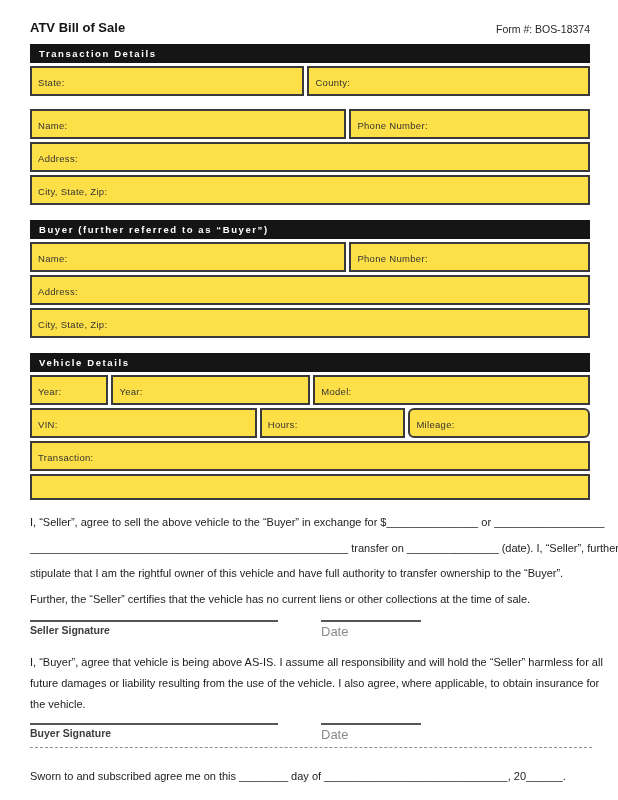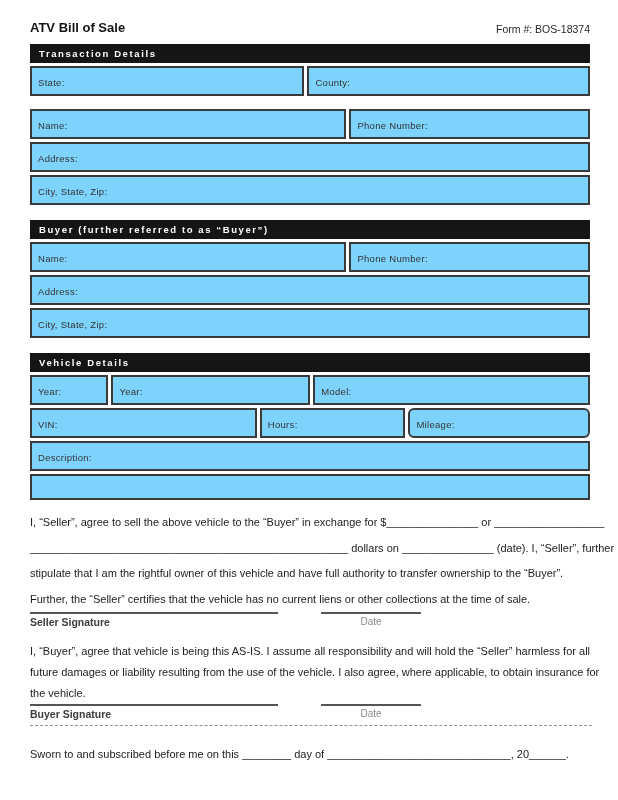--- a/index.html
+++ b/index.html
@@ -10,43 +10,43 @@
   
   .doc-header { display:flex; justify-content:space-between; align-items:flex-end; margin-bottom:9px; }
   .doc-title { font-size:13px; font-weight:bold; color:#141414; }
   .form-number { font-size:10.5px; color:#262626; }
 
   
   .tbl { display:flex; flex-direction:column; gap:3px; }
   .bar { background:#151515; color:#ffffff; font-size:9.5px; font-weight:bold;
          letter-spacing:1.6px; padding:4px 8px 4px 9px; line-height:11px; }
   .trow { display:flex; gap:3px; }
-  .cell { border:2px solid #3a3a3a; background:#7dd3fc; padding:4px 6px; }
+  .cell { border:2px solid #3a3a3a; background:#fde047; padding:4px 6px; }
   .lbl { font-size:9.5px; color:#333333; letter-spacing:0.3px; }
   .h26 { min-height:26px; } .h27 { min-height:27px; } .h28 { min-height:28px; } .h30 { min-height:30px; }
   .grow { flex:1 1 auto; }
 
   .sect { margin-bottom:15px; }
   .sect-tx { margin-bottom:13px; }
 
   
   .para1 { margin-top:10px; }
   .para1 .pline { font-size:11px; line-height:25.5px; white-space:nowrap; color:#1c1c1c; }
   .para2 { margin-top:13px; }
   .para2 .pline { font-size:11px; line-height:21px; white-space:nowrap; color:#1c1c1c; }
 
   
-  .sig-block { }
+  .sig-block { margin-top:8px; }
   .sig-lines { display:flex; align-items:flex-end; }
   .sig-line { border-top:2px solid #555555; height:0; }
   .sig-line.main { width:248px; }
   .sig-line.date { width:100px; margin-left:43px; }
   .sig-labels { display:flex; margin-top:2px; }
   .sig-label { font-size:10.5px; font-weight:600; color:#3d3d3d; width:248px; }
-  .date-label { font-size:10px; color:#8a8a8a; width:100px; margin-left:43px; text-align:center; }
+  .date-label { font-size:13px; color:#8a8a8a; width:100px; margin-left:43px; text-align:left; }
 
   .dashed-sep { border-top:1.5px dashed #909090; margin-top:5px; width:562px; }
 
   .sworn { margin-top:22px; font-size:11px; color:#1c1c1c; white-space:nowrap; }
 
   
   .w-state { width:49%; } .w-county { flex:1; }
   .w-name { width:56.5%; } .w-phone { flex:1; }
   .w-year { width:14%; } .w-make { width:35.5%; } .w-model { flex:1; }
   .w-vin { width:40.5%; } .w-hours { width:26%; } .w-mileage { flex:1;border-radius:6px; }
@@ -135,60 +135,60 @@
       </div>
       <div class="cell h27 w-hours">
         <span class="lbl">Hours:</span>
       </div>
       <div class="cell h27 w-mileage">
         <span class="lbl">Mileage:</span>
       </div>
     </div>
     <div class="trow">
       <div class="cell h28 grow">
-        <span class="lbl">Description:</span>
+        <span class="lbl">Transaction:</span>
       </div>
     </div>
     <div class="trow">
       <div class="cell h26 grow"></div>
     </div>
   </div>
 
   <div class="para1">
     <div class="pline">I, “Seller”, agree to sell the above vehicle to the “Buyer” in exchange for $_______________ or __________________</div>
-    <div class="pline">____________________________________________________ dollars on _______________ (date). I, “Seller”, further</div>
+    <div class="pline">____________________________________________________ transfer on _______________ (date). I, “Seller”, further</div>
     <div class="pline">stipulate that I am the rightful owner of this vehicle and have full authority to transfer ownership to the “Buyer”.</div>
     <div class="pline">Further, the “Seller” certifies that the vehicle has no current liens or other collections at the time of sale.</div>
   </div>
 
   <div class="sig-block">
     <div class="sig-lines">
       <div class="sig-line main"></div>
       <div class="sig-line date"></div>
     </div>
     <div class="sig-labels">
       <div class="sig-label">Seller Signature</div>
       <div class="date-label">Date</div>
     </div>
   </div>
 
   <div class="para2">
-    <div class="pline">I, “Buyer”, agree that vehicle is being this AS-IS. I assume all responsibility and will hold the “Seller” harmless for all</div>
+    <div class="pline">I, “Buyer”, agree that vehicle is being above AS-IS. I assume all responsibility and will hold the “Seller” harmless for all</div>
     <div class="pline">future damages or liability resulting from the use of the vehicle. I also agree, where applicable, to obtain insurance for</div>
     <div class="pline">the vehicle.</div>
   </div>
 
   <div class="sig-block">
     <div class="sig-lines">
       <div class="sig-line main"></div>
       <div class="sig-line date"></div>
     </div>
     <div class="sig-labels">
       <div class="sig-label">Buyer Signature</div>
       <div class="date-label">Date</div>
     </div>
   </div>
 
   <div class="dashed-sep"></div>
 
-  <div class="sworn">Sworn to and subscribed before me on this ________ day of ______________________________, 20______.</div>
+  <div class="sworn">Sworn to and subscribed agree me on this ________ day of ______________________________, 20______.</div>
 
 </div>
 
 </body></html>

